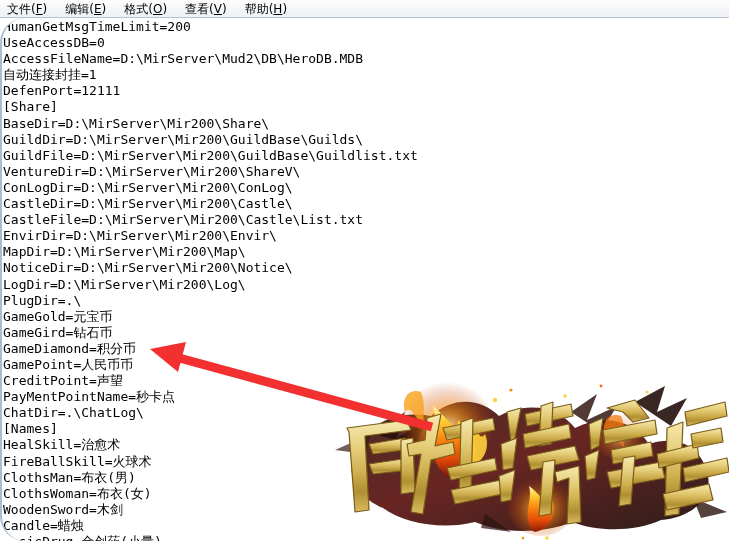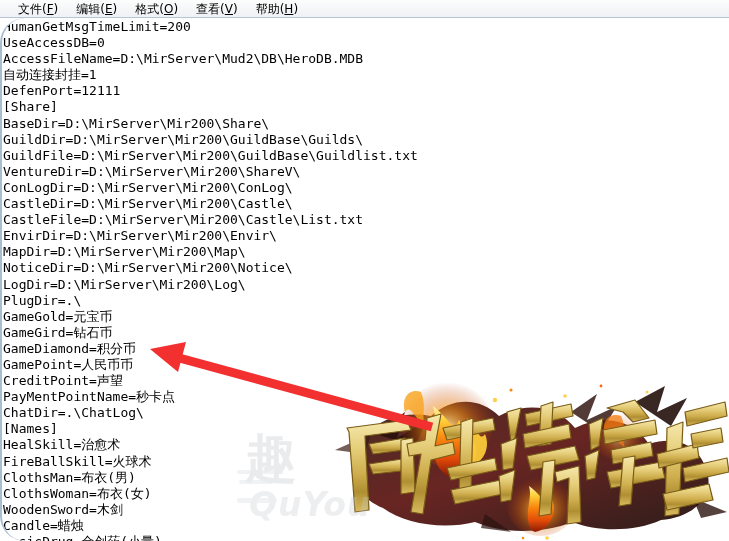--- a/index.html
+++ b/index.html
@@ -20,21 +20,21 @@
   #menubar {
     position: absolute;
     left: 0; top: 0;
     width: 729px;
     height: 18px;
     background: linear-gradient(to bottom, #fdfdfd 0%, #f4f6f8 55%, #eef1f5 100%);
     border-bottom: 1px solid #b8c4d2;
     box-sizing: border-box;
     display: flex;
     align-items: center;
-    padding-left: 18px;
+    padding-left: 7px;
     white-space: nowrap;
   }
   .menu-item {
     font-family: "DejaVu Sans", "Liberation Sans", sans-serif;
     font-size: 12px;
     line-height: 16px;
     color: #000000;
     padding: 0 9px 0 0;
     margin-right: 9px;
     cursor: default;
@@ -244,27 +244,20 @@
       <circle cx="160" cy="28" r="2.2" fill="#ffcf4a"></circle>
       <circle cx="176" cy="18" r="1.6" fill="#f98a10"></circle>
       <circle cx="230" cy="24" r="1.8" fill="#ffcf4a"></circle>
       <circle cx="266" cy="14" r="1.4" fill="#f96a10"></circle>
       <circle cx="212" cy="166" r="1.8" fill="#ffd23a"></circle>
       <circle cx="188" cy="166" r="1.3" fill="#f98a10"></circle>
       <circle cx="312" cy="20" r="1.5" fill="#ffcf4a"></circle>
     </g>
   </svg>
 
-  <div id="watermark">
-    <div class="wm-streak" style="left:-8px; top:38px; width:46px; height:4px;"></div>
-    <div class="wm-streak" style="left:-6px; top:48px; width:34px; height:4px;"></div>
-    <div class="wm-streak" style="left:-8px; top:66px; width:40px; height:5px;"></div>
-    <div class="wm-cn">趣</div>
-    <div class="wm-en">QuYou</div>
-  </div>
 
   <svg id="annotation-arrow" viewBox="0 0 729 541">
     <g>
       <line x1="432" y1="427" x2="172" y2="356" stroke="#f23030" stroke-width="9" stroke-linecap="butt"></line>
       <polygon points="150,349 186,342 178,372" fill="#f23030"></polygon>
     </g>
   </svg>
 
 </div>
 

